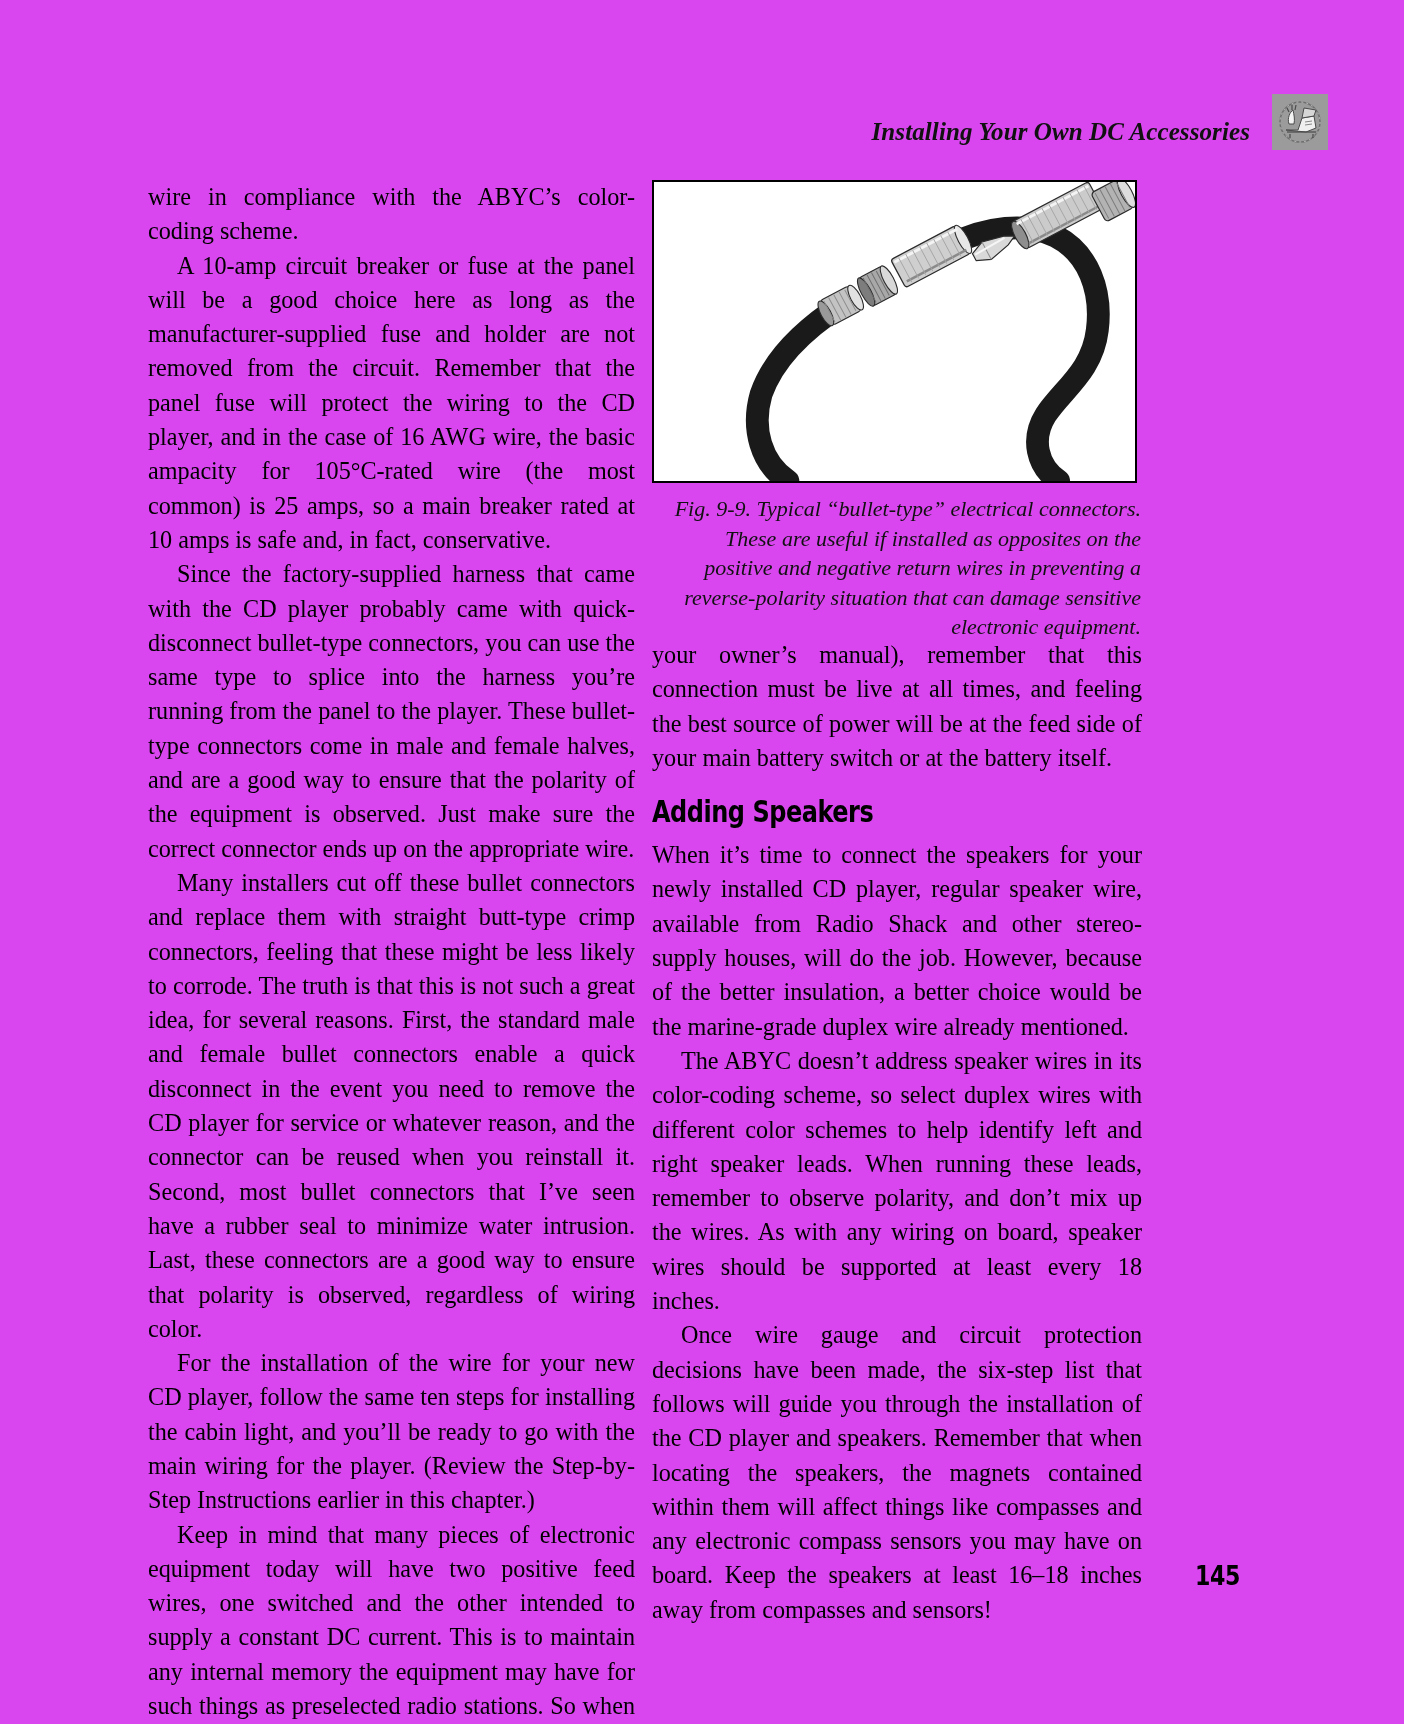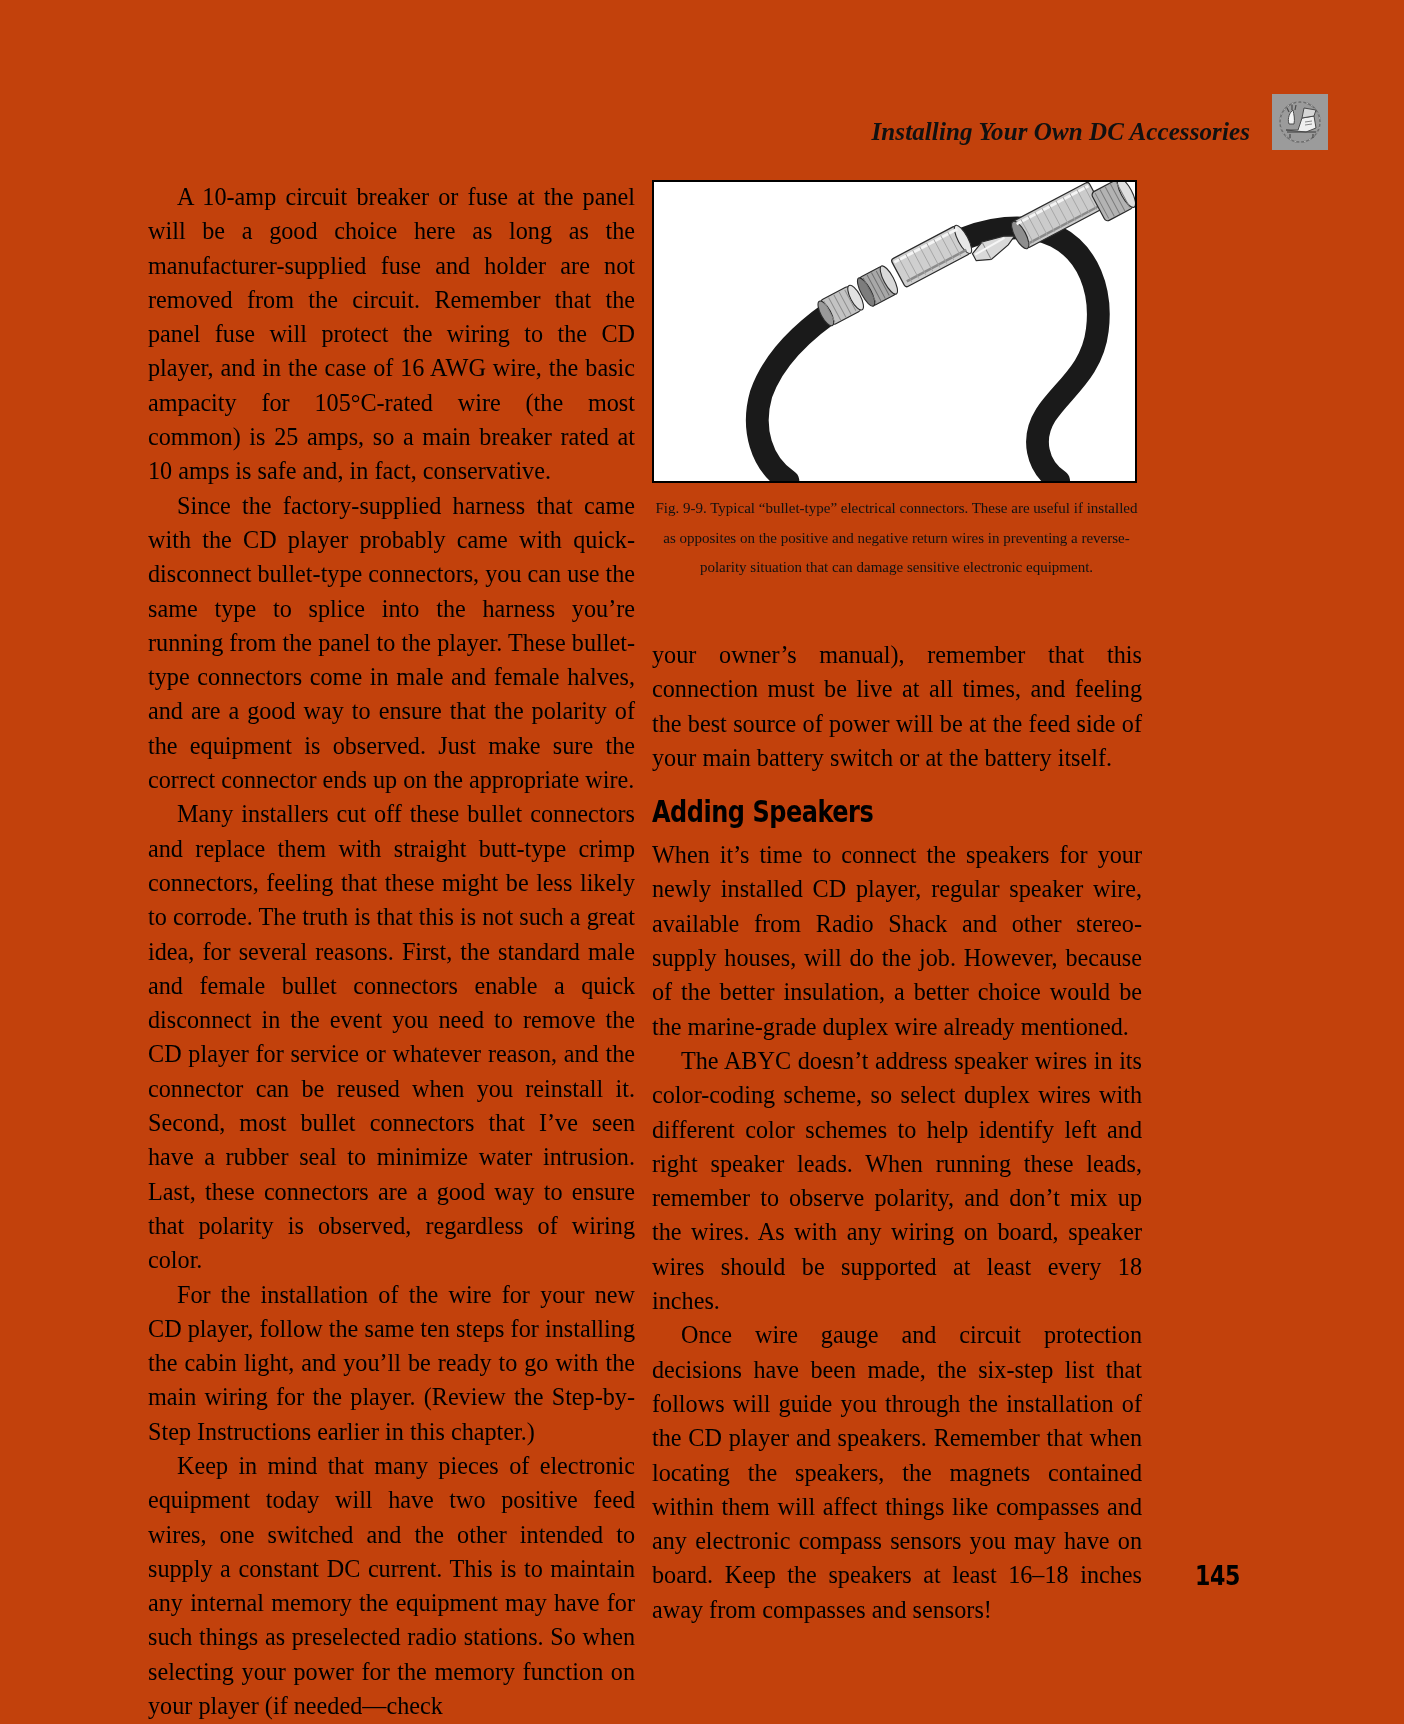--- a/index.html
+++ b/index.html
@@ -14,21 +14,21 @@
     font-family: "Liberation Serif", "DejaVu Serif", serif;
     color: #000000;
     overflow: hidden;
   }
 
   .page {
     position: absolute;
     left: 0; top: 0;
     width: 1404px;
     height: 1724px;
-    background: #c2410c;
+    background: #d946ef;
   }
 
   
   .runhead {
     position: absolute;
     left: 150px;
     top: 118px;
     width: 1100px;
     text-align: right;
     font-style: italic;
@@ -80,23 +80,24 @@
     border: 2px solid #000;
     background: #ffffff;
     box-sizing: border-box;
     overflow: hidden;
     position: relative;
   }
   .figbox svg { display: block; width: 100%; height: 100%; }
 
   .figcaption {
     margin-top: 11px;
-    font-size: 15px;
+    font-style: italic;
+    font-size: 22px;
     line-height: 29.5px;
-    text-align: center;
+    text-align: right;
     color: #111;
     width: 489px;
   }
 
   
   .sec-head {
     font-family: "DejaVu Sans", "Liberation Sans", sans-serif;
     font-weight: bold;
     font-size: 30px;
     line-height: 34px;
@@ -206,20 +207,21 @@
             <ellipse cx="478" cy="18.5" rx="5.5" ry="16.5" fill="#dedede" stroke="#2b2b2b" stroke-width="1.1"></ellipse>
             <path d="M450 4 L450 33 M456 3 L456 34 M462 3 L462 34 M468 3 L468 34 M474 4 L474 33" stroke="#7c7c7c" stroke-width="1"></path>
           </g>
         </g>
       </svg>
     </div>
     <div class="figcaption">Fig. 9-9. Typical “bullet-type” electrical connectors. These are useful if installed as opposites on the positive and negative return wires in preventing a reverse-polarity situation that can damage sensitive electronic equipment.</div>
   </div>
 
   <div class="col col-left">
+    <p class="noindent">wire in compliance with the ABYC’s color-coding scheme.</p>
     <p>A 10-amp circuit breaker or fuse at the panel will be a good choice here as long as the manufacturer-supplied fuse and holder are not removed from the circuit. Remember that the panel fuse will protect the wiring to the CD player, and in the case of 16 AWG wire, the basic ampacity for 105°C-rated wire (the most common) is 25 amps, so a main breaker rated at 10 amps is safe and, in fact, conservative.</p>
     <p>Since the factory-supplied harness that came with the CD player probably came with quick-disconnect bullet-type connectors, you can use the same type to splice into the harness you’re running from the panel to the player. These bullet-type connectors come in male and female halves, and are a good way to ensure that the polarity of the equipment is observed. Just make sure the correct connector ends up on the appropriate wire.</p>
     <p>Many installers cut off these bullet connectors and replace them with straight butt-type crimp connectors, feeling that these might be less likely to corrode. The truth is that this is not such a great idea, for several reasons. First, the standard male and female bullet connectors enable a quick disconnect in the event you need to remove the CD player for service or whatever reason, and the connector can be reused when you reinstall it. Second, most bullet connectors that I’ve seen have a rubber seal to minimize water intrusion. Last, these connectors are a good way to ensure that polarity is observed, regardless of wiring color.</p>
     <p>For the installation of the wire for your new CD player, follow the same ten steps for installing the cabin light, and you’ll be ready to go with the main wiring for the player. (Review the Step-by-Step Instructions earlier in this chapter.)</p>
     <p>Keep in mind that many pieces of electronic equipment today will have two positive feed wires, one switched and the other intended to supply a constant DC current. This is to maintain any internal memory the equipment may have for such things as preselected radio stations. So when selecting your power for the memory function on your player (if needed—check</p>
   </div>
 
   <div class="col col-right">
     <p class="noindent">your owner’s manual), remember that this connection must be live at all times, and feeling the best source of power will be at the feed side of your main battery switch or at the battery itself.</p>
     <h2 class="sec-head">Adding Speakers</h2>

